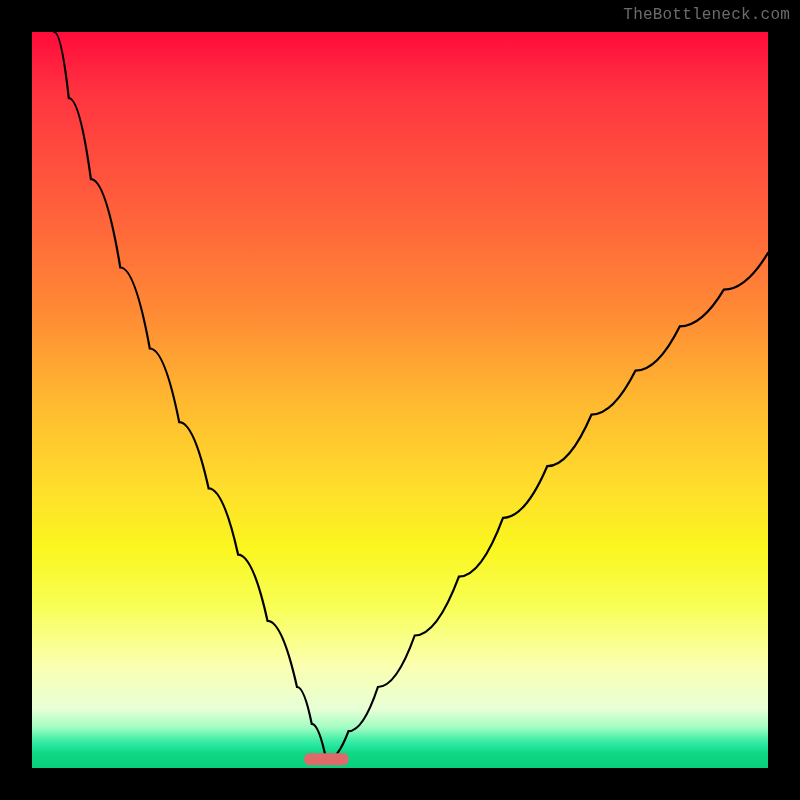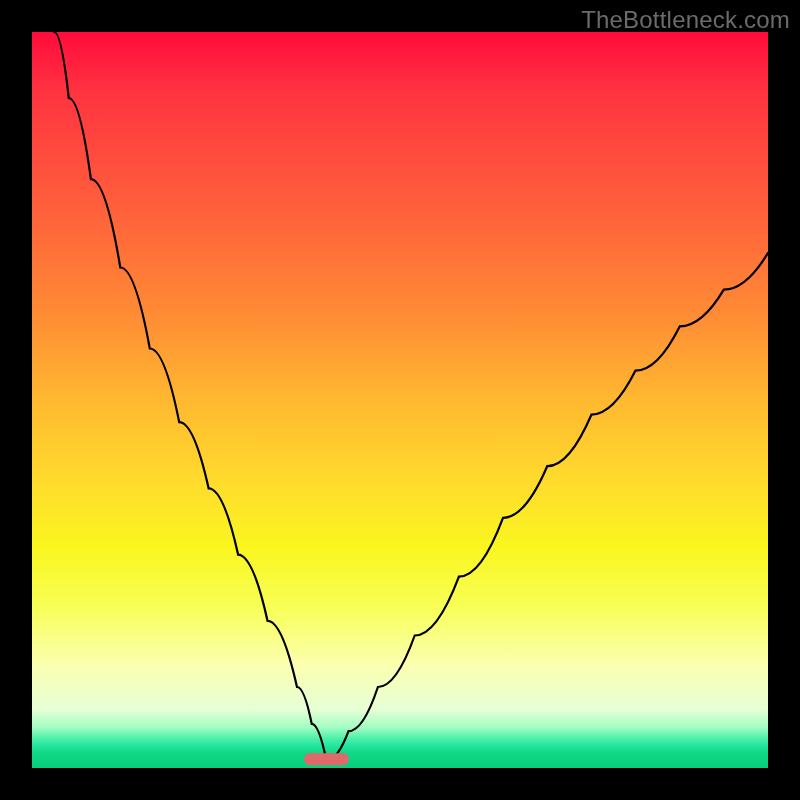--- a/index.html
+++ b/index.html
@@ -49,23 +49,24 @@
     left: 0;
     top: 0;
     width: 736px;
     height: 736px;
   }
   .watermark {
     position: absolute;
     top: 6px;
     right: 10px;
     color: #6b6b6b;
-    font-size: 24px;
+    font-size: 16px;
     letter-spacing: 0.2px;
     user-select: none;
+    font-family: Liberation Mono, monospace;
   }
 </style>
 </head>
 <body>
 
 <div class="frame">
 
   <div class="watermark">TheBottleneck.com</div>
 
   <div class="plot-area">

